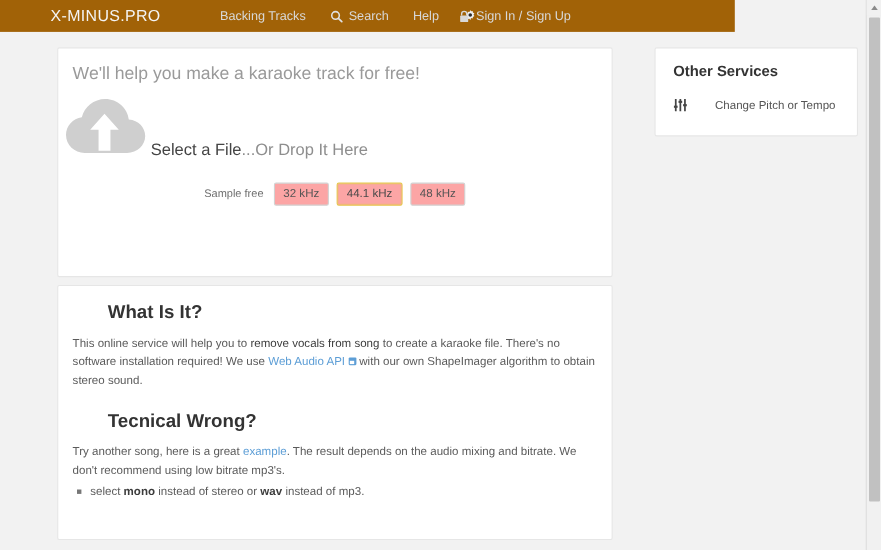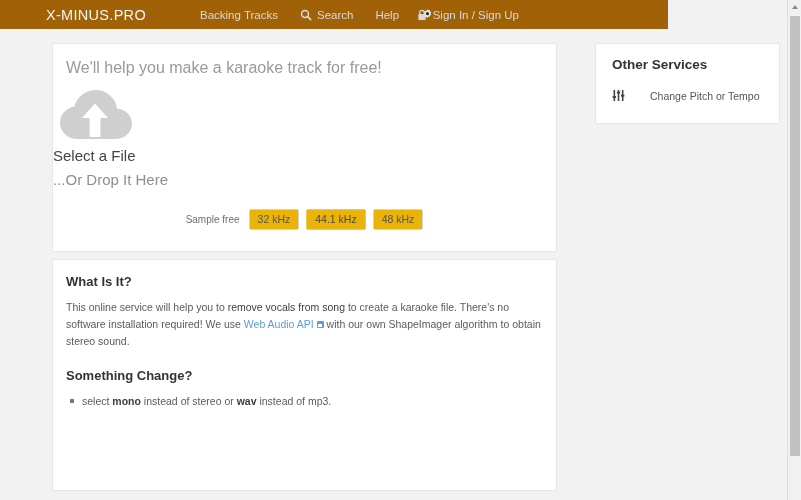--- a/index.html
+++ b/index.html
@@ -108,39 +108,39 @@
   .main-head { padding: 11px 0 0 13px; }
   .h-title {
     font-size: 15px; font-weight: bold; color: #333;
     letter-spacing: -.1px;
   }
   .h-sub {
     font-size: 16px; color: #9a9a9a; margin-top: 4px;
   }
   .drop-zone {
     margin-top: 8px;
-    display: flex; flex-direction: column; align-items: flex-start;
+    display: flex; align-items: flex-end;
     cursor: pointer;
   }
   .cloud { margin-bottom: 4px; }
   .dz-main {
     font-size: 15px; color: #444; margin-top: 2px;
   }
   .dz-sub {
     font-size: 15px; color: #8e8e8e; margin-top: 7px;
   }
   .rate-row {
     display: flex; align-items: center; justify-content: center;
     gap: 7px; margin-top: 21px;
   }
   .rate-label { font-size: 10px; color: #6f6f6f; margin-right: 2px; }
   .rate-btn {
     font-size: 10.5px; color: #555;
     border: 1px solid #d2d2d2;
-    background: #eab308;
+    background: #fca5a5;
     border-radius: 2px;
     padding: 4px 8px 4px 8px;
     cursor: pointer;
     line-height: 1;
     white-space: nowrap;
   }
   .rate-btn.sel {
     border-color: #e6c84e;
     color: #4a4a4a;
     box-shadow: 0 0 0 1px rgba(230,200,78,.25) inset;
@@ -150,22 +150,23 @@
   .side-title { font-size: 13.5px; font-weight: bold; color: #333; }
   .side-item {
     display: flex; align-items: flex-end; gap: 25px;
     margin-top: 17px; cursor: pointer;
   }
   .side-item-label { font-size: 10.5px; color: #555; white-space: nowrap; }
   .ico-sliders { width: 13px; height: 13px; }
 
   
   .sec-title {
-    font-size: 13px; font-weight: bold; color: #333;
+    font-size: 17px; font-weight: bold; color: #333;
     margin-bottom: 10px;
+    margin-left: 32px;
   }
   .sec-title.tight { margin-top: 18px; }
   .para {
     font-size: 10.5px; color: #5b5b5b; line-height: 1.62;
   }
   .para b { color: #3d3d3d; font-weight: normal; }
   a.lnk { color: #5d9ed6; text-decoration: none; cursor: pointer; }
   .ext-ico {
     display: inline-block; width: 7px; height: 7px;
     background: #5d9ed6; border-radius: 1px;
@@ -280,21 +281,22 @@
       </span>
       <span class="side-item-label">Change Pitch or Tempo</span>
     </div>
   </div>
 
   <div class="card card-info">
 
     <div class="sec-title">What Is It?</div>
     <div class="para">This online service will help you to <b>remove vocals from song</b> to create a karaoke file. There's no software installation required! We use <a class="lnk" href="#">Web Audio API<span class="ext-ico"></span></a> with our own ShapeImager algorithm to obtain stereo sound.</div>
 
-    <div class="sec-title tight">Something Change?</div>
+    <div class="sec-title tight">Tecnical Wrong?</div>
+    <div class="para">Try another song, here is a great <a class="lnk" href="#">example</a>. The result depends on the audio mixing and bitrate. We don't recommend using low bitrate mp3's.</div>
 
     <ul class="bullets">
         <li>select <b>mono</b> instead of stereo or <b>wav</b> instead of mp3.</li>
       </ul>
   </div>
 
   <div class="scrollbar">
     <div class="sb-btn">
       <div class="sb-arrow-up"></div>
     </div>

